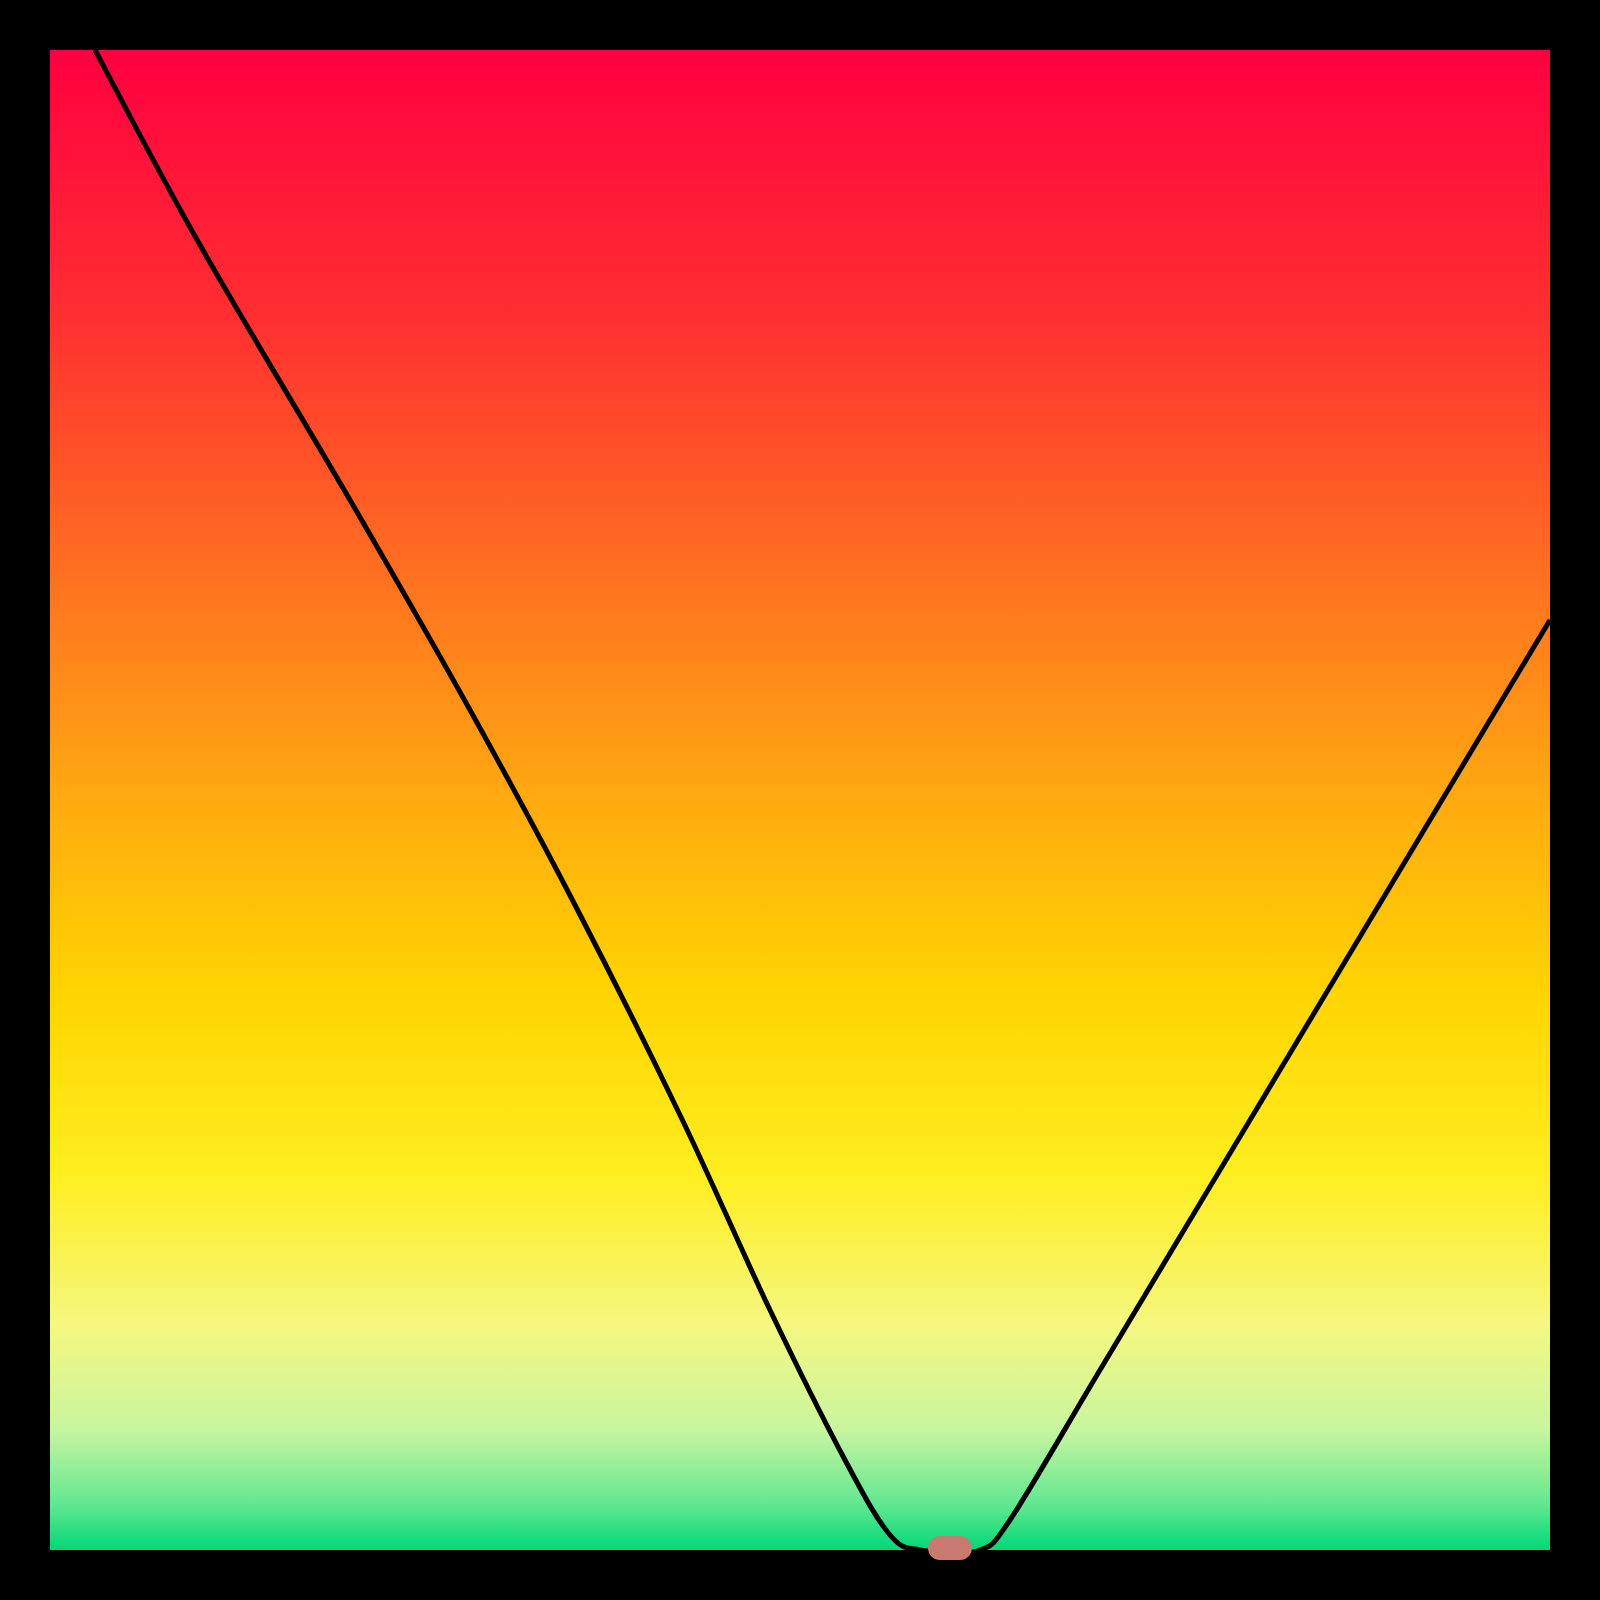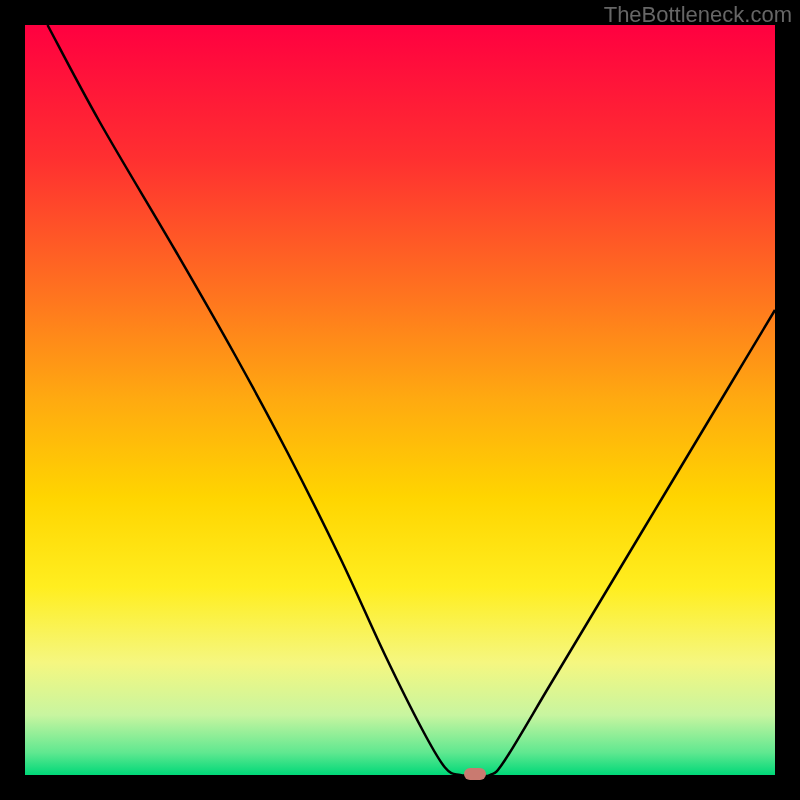--- a/index.html
+++ b/index.html
@@ -24,21 +24,20 @@
     z-index: 10;
   }
   svg {
     display: block;
   }
 </style>
 </head>
 <body>
 
 <div class="chart-container">
-  <div class="watermark">TheBottleneck.com</div>
   <svg width="800" height="800" viewBox="0 0 800 800">
     <defs>
       <linearGradient id="bg-gradient" x1="0%" y1="0%" x2="0%" y2="100%">
       <stop offset="0%" stop-color="#ff0040"></stop>
           <stop offset="18%" stop-color="#ff3030"></stop>
           <stop offset="35%" stop-color="#ff7020"></stop>
           <stop offset="50%" stop-color="#ffaa10"></stop>
           <stop offset="63%" stop-color="#ffd500"></stop>
           <stop offset="75%" stop-color="#ffee20"></stop>
           <stop offset="85%" stop-color="#f5f780"></stop>

